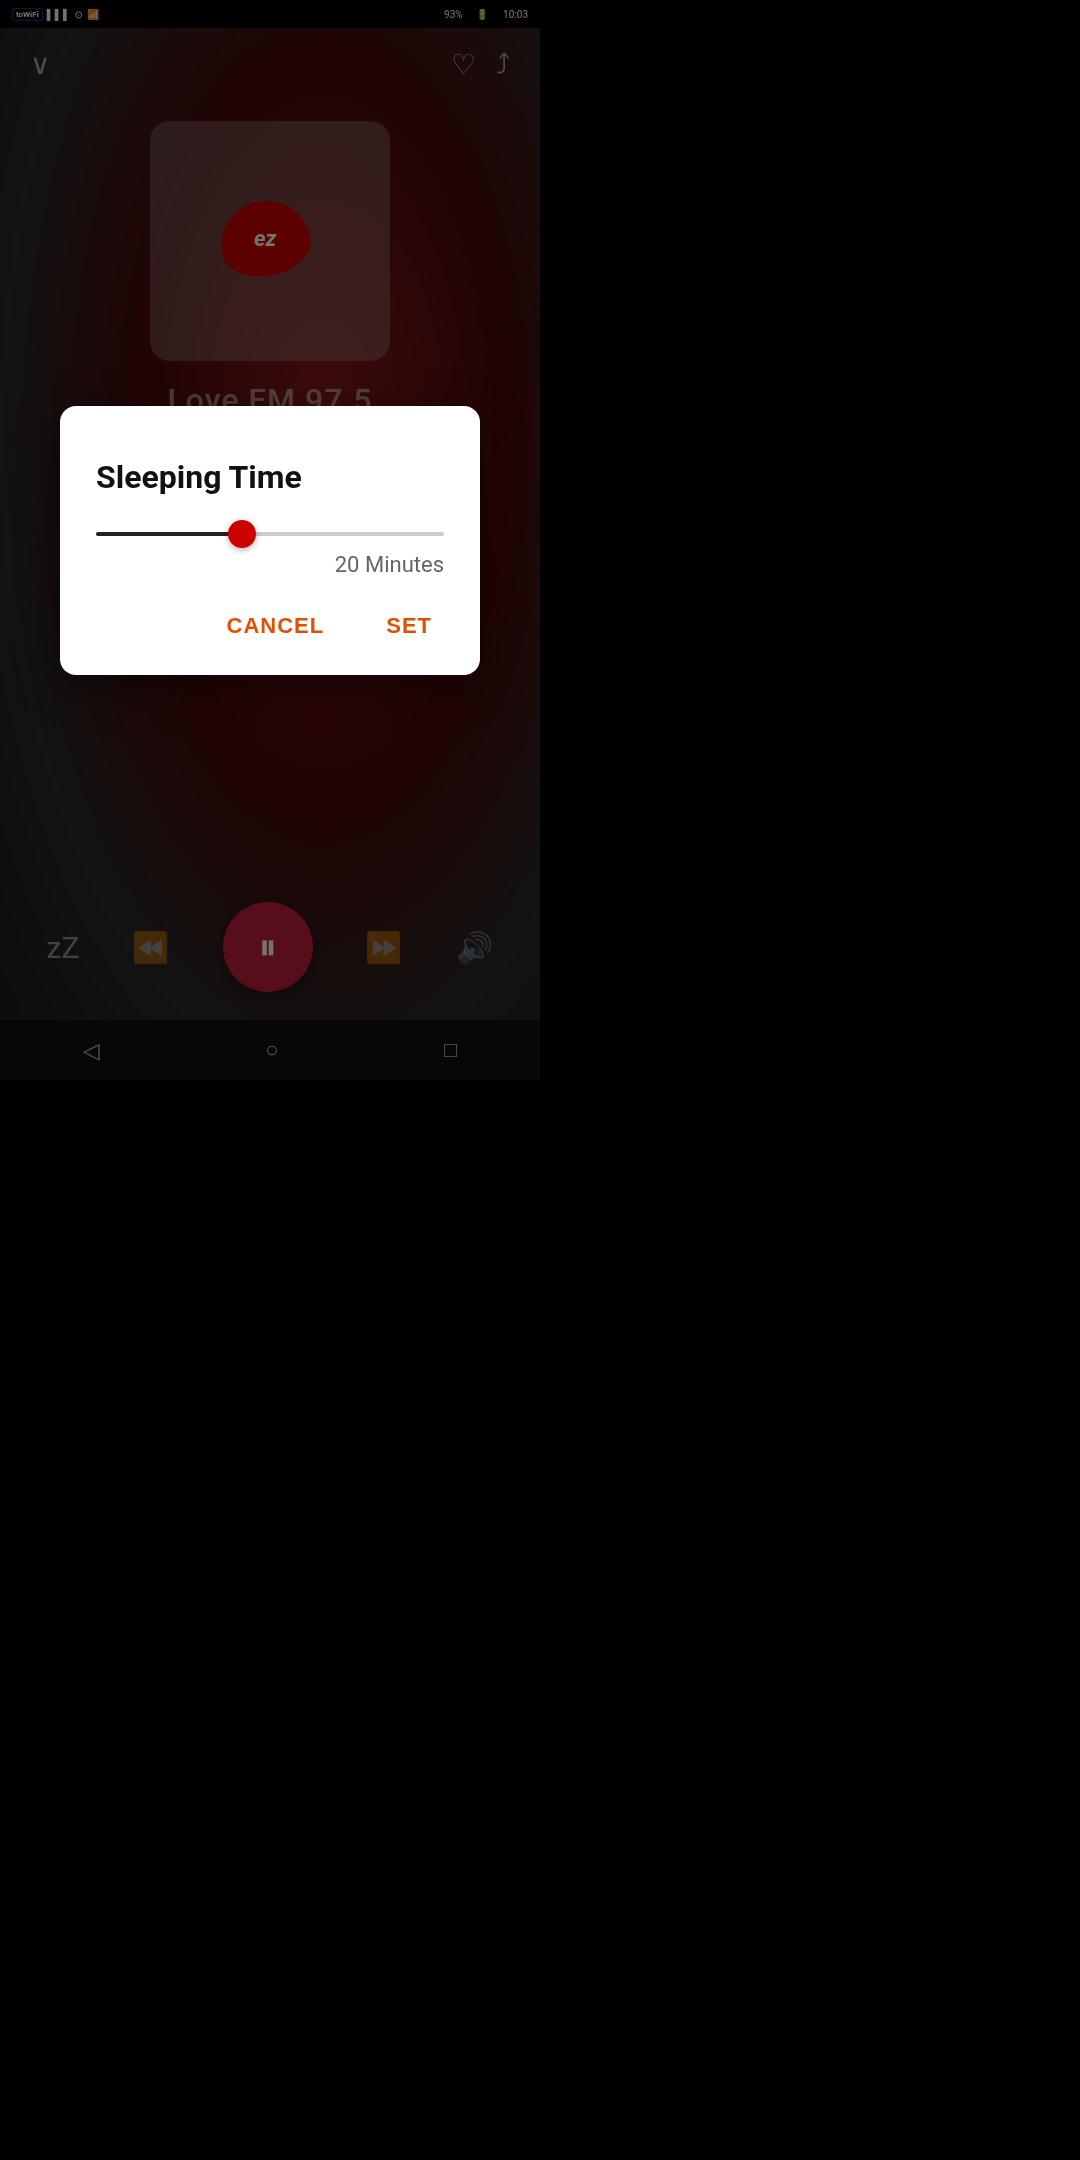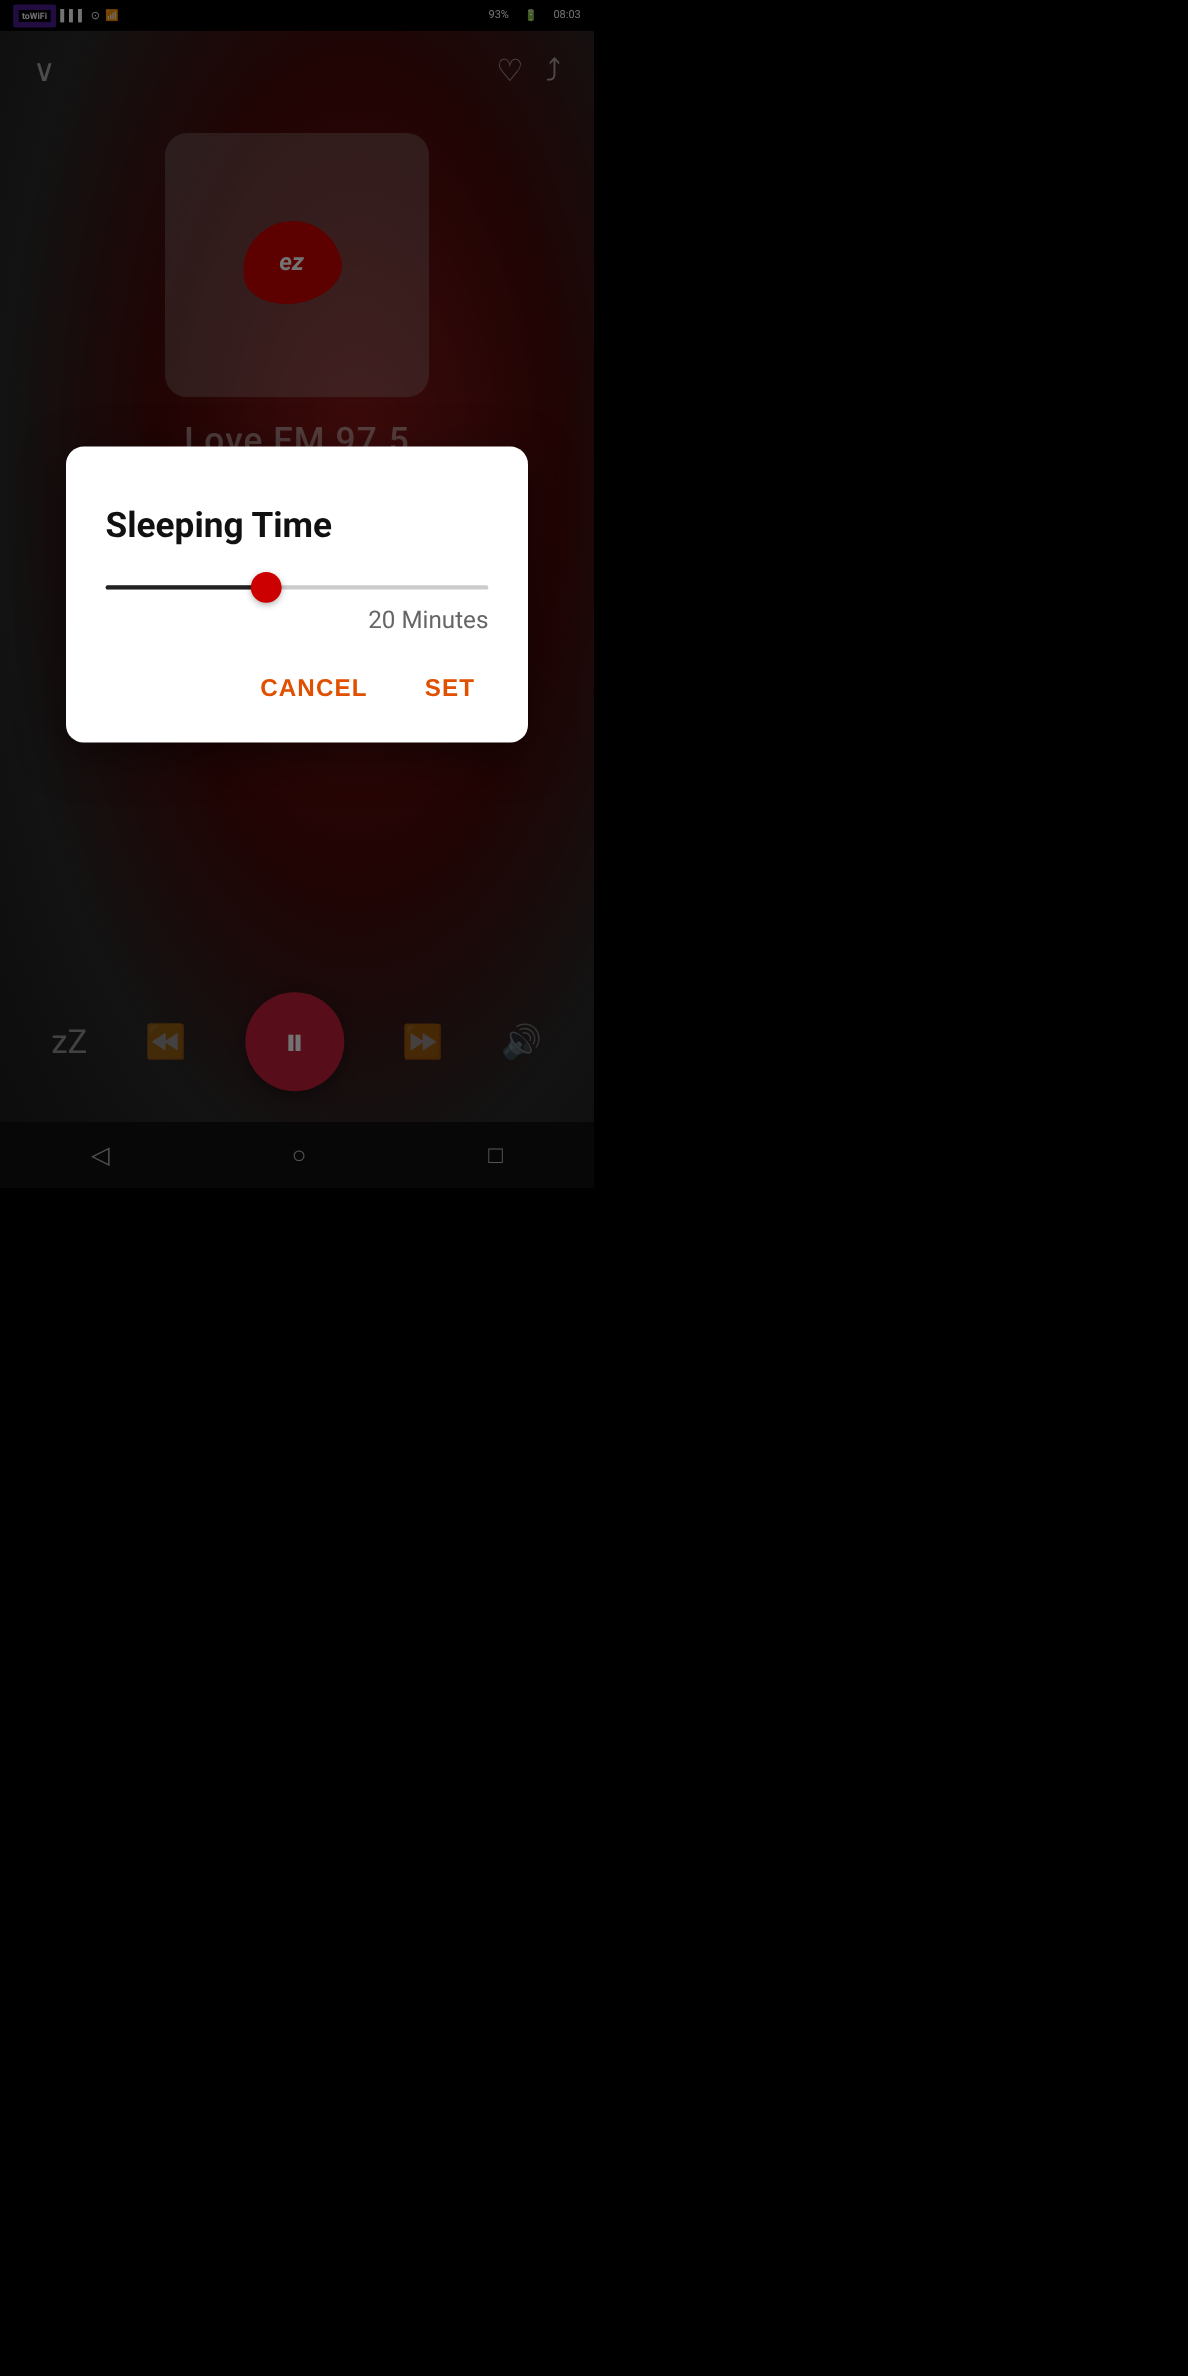--- a/index.html
+++ b/index.html
@@ -40,21 +40,21 @@
     .status-left {
       display: flex;
       align-items: center;
       gap: 4px;
     }
 
     .status-logo {
       font-size: 8px;
       color: #fff;
       font-weight: bold;
-      border: 5px solid #4c1d95;
+      border: 1px solid #4c1d95;
       padding: 1px 3px;
       border-radius: 2px;
     }
 
     .status-icons {
       font-size: 10px;
       color: #fff;
       letter-spacing: 1px;
     }
 
@@ -276,21 +276,21 @@
       top: 0;
       left: 0;
       height: 28px;
       cursor: pointer;
     }
 
     
     .dialog-buttons {
       display: flex;
       justify-content: flex-end;
-      gap: 28px;
+      gap: 38px;
       margin-top: 28px;
     }
 
     .dialog-btn {
       font-size: 22px;
       font-weight: 700;
       color: #e05000;
       background: none;
       border: none;
       cursor: pointer;
@@ -305,21 +305,21 @@
 <div class="bg-screen">
 
   <div class="status-bar">
     <div class="status-left">
       <span class="status-logo">toWiFi</span>
       <span class="status-icons">▌▌▌ ⊙ 📶</span>
     </div>
     <div class="status-right">
       <span>93%</span>
       <span>🔋</span>
-      <span>08:03</span>
+      <span>10:03</span>
     </div>
   </div>
 
   <div class="top-controls">
     <span class="top-icon">∨</span>
     <div class="top-icons-right">
       <span class="top-icon">♡</span>
       <span class="top-icon">⤴</span>
     </div>
   </div>

